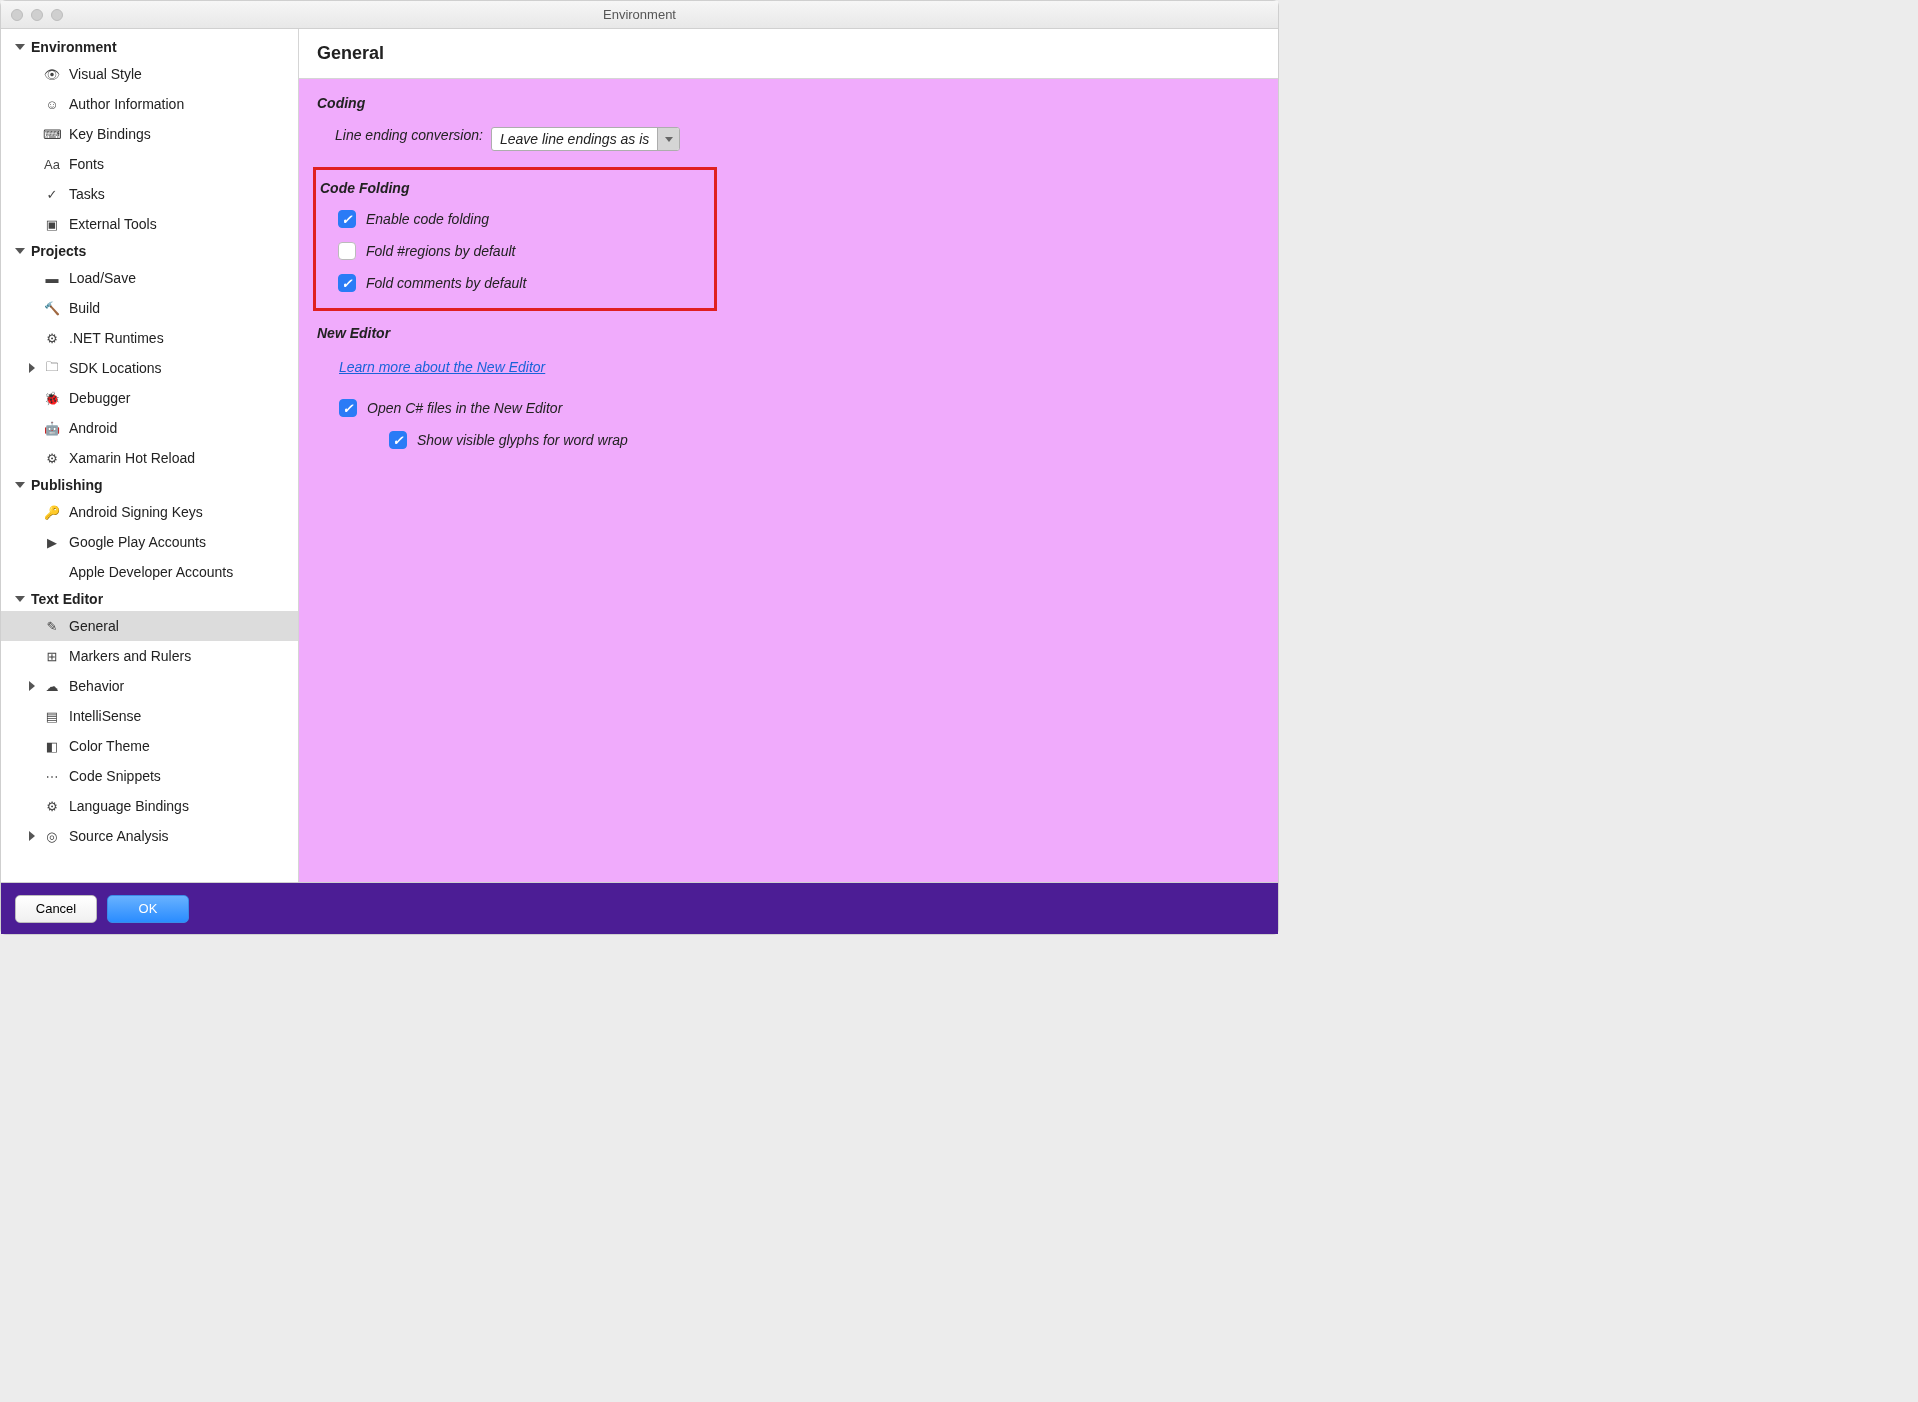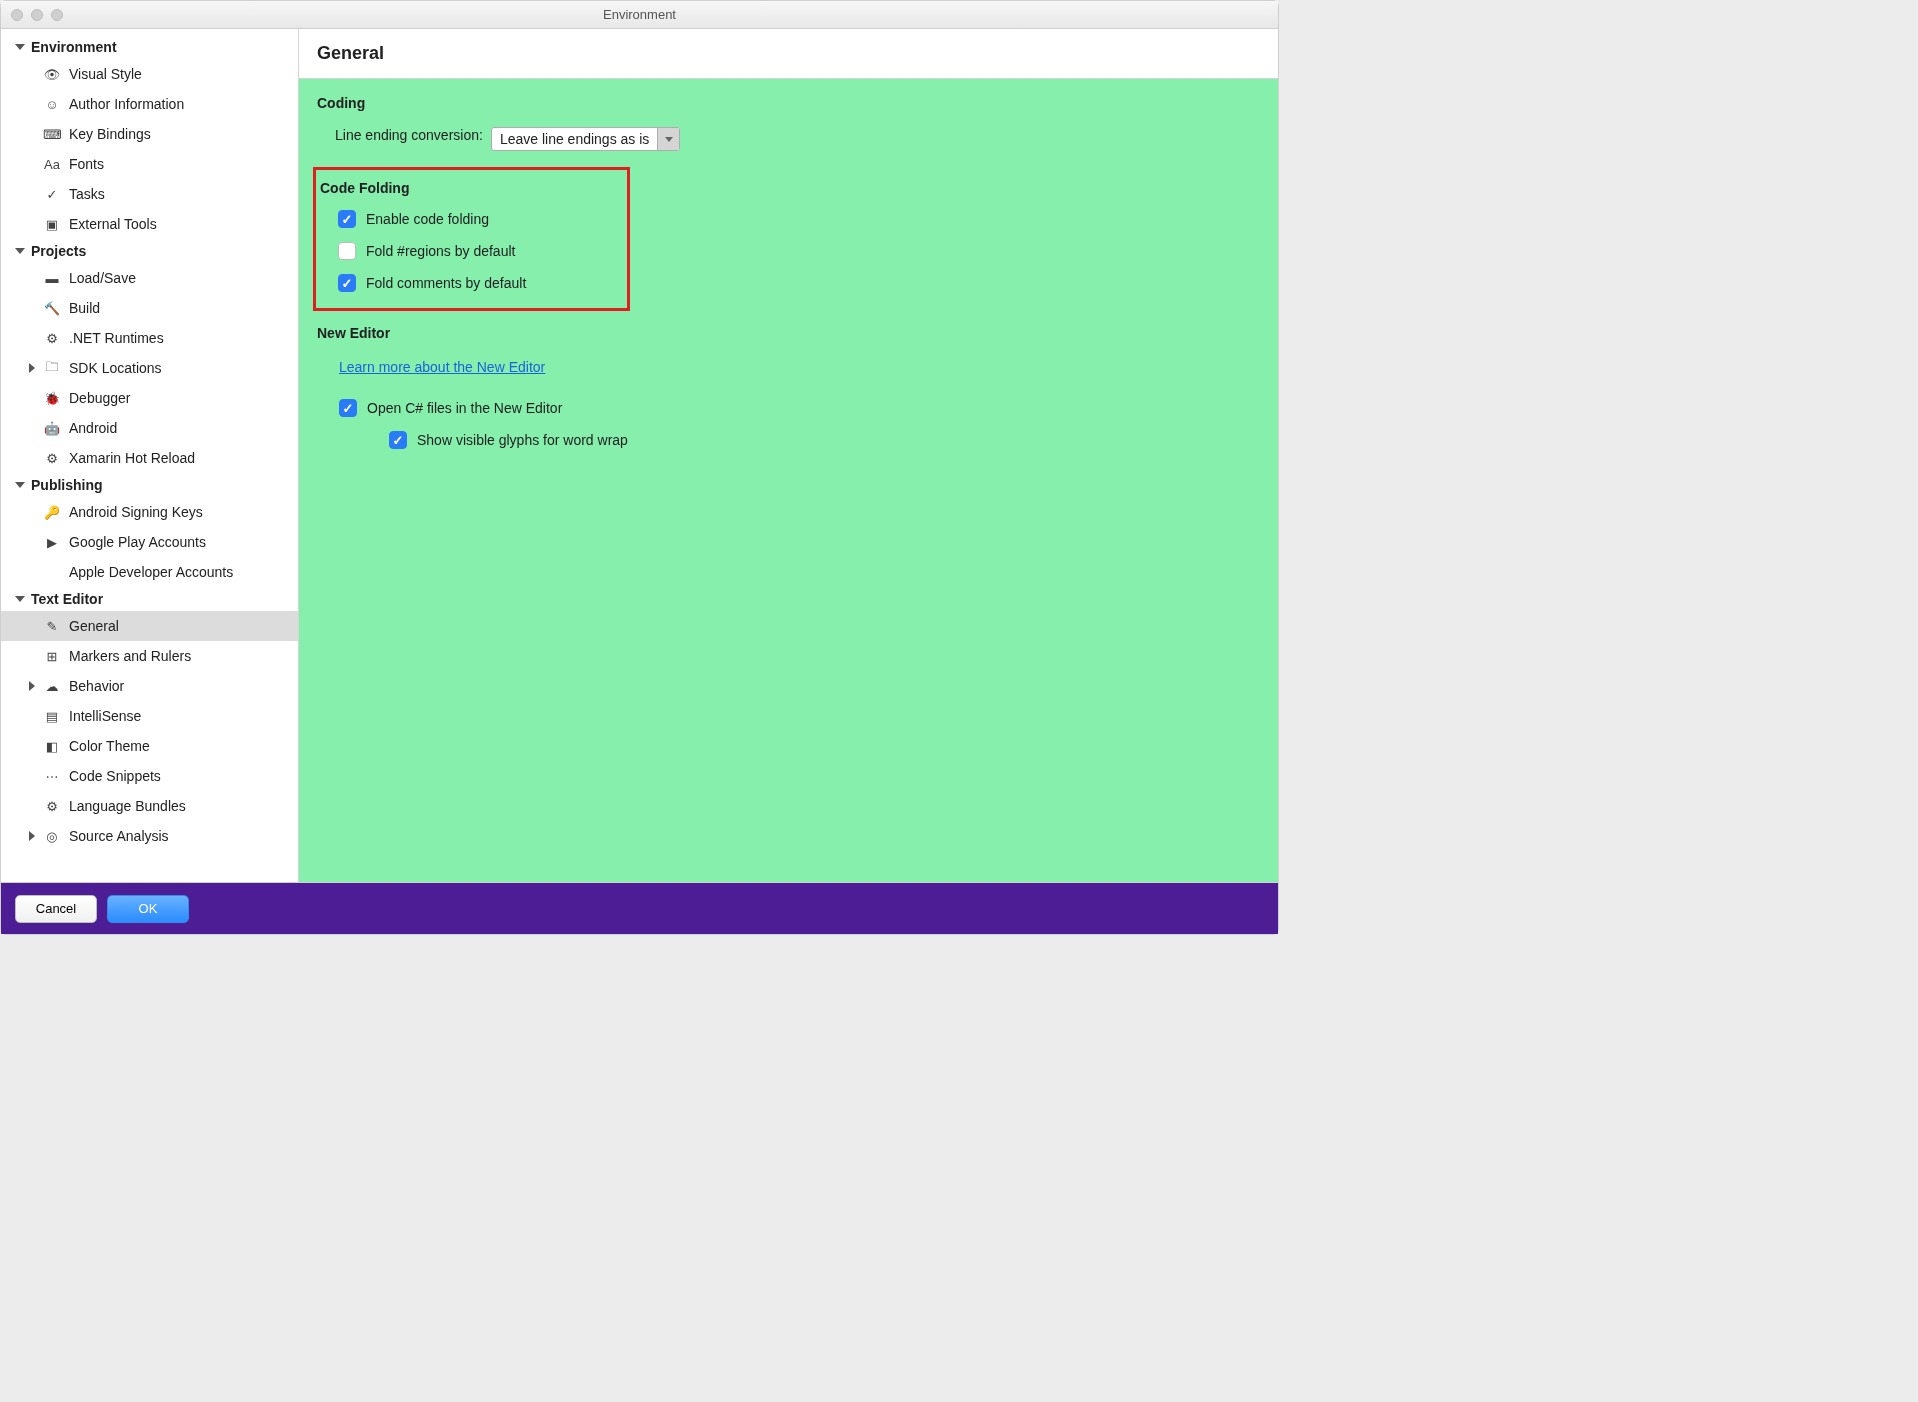--- a/index.html
+++ b/index.html
@@ -115,22 +115,23 @@
   .main-header {
     padding: 14px 18px;
     font-weight: 700;
     font-size: 18px;
     border-bottom: 1px solid #d5d5d5;
     background: #fff;
   }
   .main-body {
     flex: 1;
     overflow: auto;
-    background: #86efac;
+    background: #f0abfc;
     padding: 14px 18px;
+    font-style: italic;
   }
   .section-title {
     font-weight: 700;
     font-size: 14px;
     margin-top: 2px;
     margin-bottom: 10px;
   }
   .row {
     display: flex;
     align-items: flex-start;
@@ -164,21 +165,21 @@
     content: "";
     width: 0; height: 0;
     border-left: 4px solid transparent;
     border-right: 4px solid transparent;
     border-top: 5px solid #666;
   }
   .highlight-box {
     border: 3px solid #e02020;
     padding: 8px 8px 12px 0;
     margin: 0 0 8px -4px;
-    width: 317px;
+    width: 404px;
   }
   .chk-row {
     display: flex;
     align-items: center;
     margin: 14px 0 14px 22px;
     font-size: 14px;
   }
   .chk-row.indent1 { margin-left: 48px; }
   .chk-row.indent2 { margin-left: 72px; }
   .chk {
@@ -352,21 +353,21 @@
         <div class="sb-item">
           <span class="sb-icon">◧</span>
           <span>Color Theme</span>
         </div>
         <div class="sb-item">
           <span class="sb-icon">⋯</span>
           <span>Code Snippets</span>
         </div>
         <div class="sb-item">
           <span class="sb-icon">⚙</span>
-          <span>Language Bundles</span>
+          <span>Language Bindings</span>
         </div>
         <div class="sb-item">
           <div class="arrow-right sub-arrow"></div>
           <span class="sb-icon">◎</span>
           <span>Source Analysis</span>
         </div>
       </div>
 
     <div class="main">
       <div class="main-header">General</div>

